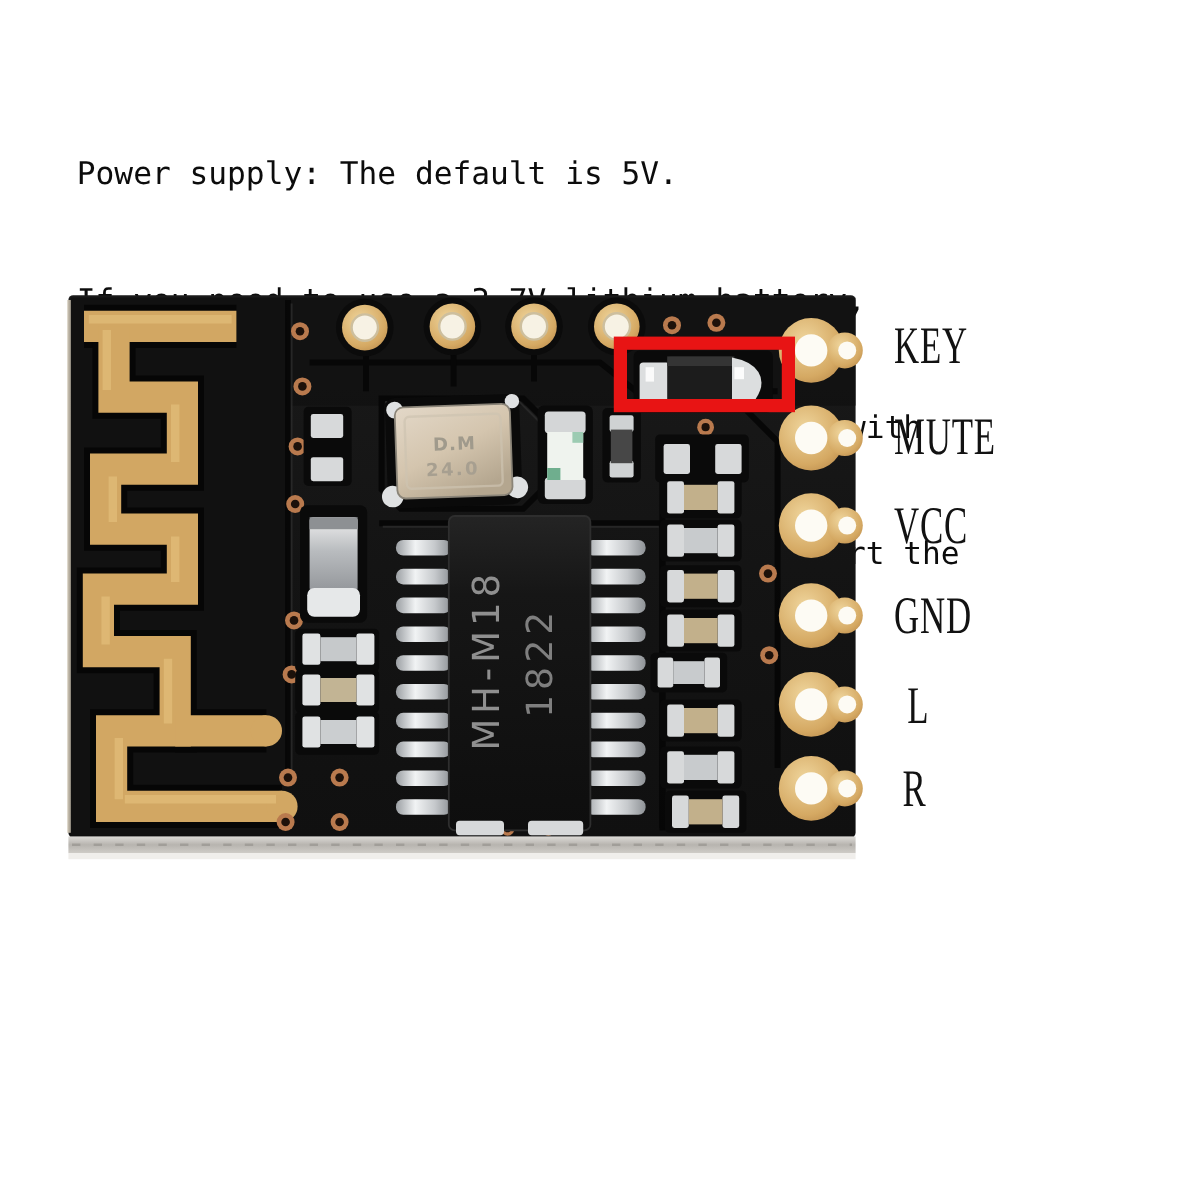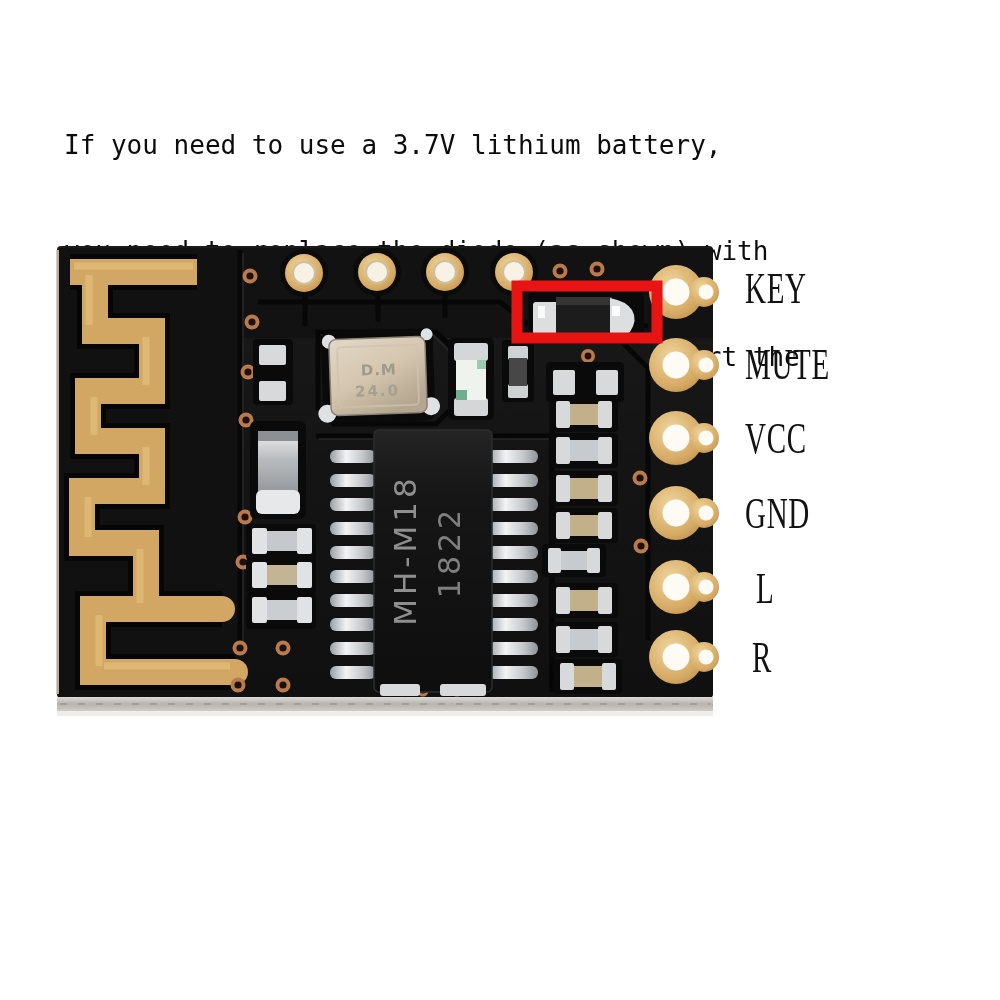--- a/index.html
+++ b/index.html
@@ -13,20 +13,21 @@
     transform-origin:left center;
     font-family:"Liberation Serif","DejaVu Serif",serif;
     font-size:44px;font-weight:500;color:#121212;letter-spacing:1px;white-space:nowrap;}
 </style>
 </head>
 <body>
 
 <div class="stage">
 
   <div class="instructions">
+    <div>Power supply: The default is 5V.</div>
     <div>If you need to use a 3.7V lithium battery,</div>
     <div>you need to replace the diode (as shown) with</div>
     <div>a 0-ohm resistor of 0603, or directly short the</div>
     <div>two ends of the pad.</div>
   </div>
 
   <svg class="pcb-svg" viewBox="0 0 1000 1000">
     <defs>
       <linearGradient id="edgeGrad" x1="0" y1="0" x2="0" y2="1">
         <stop offset="0" stop-color="#dddbd7"></stop>

